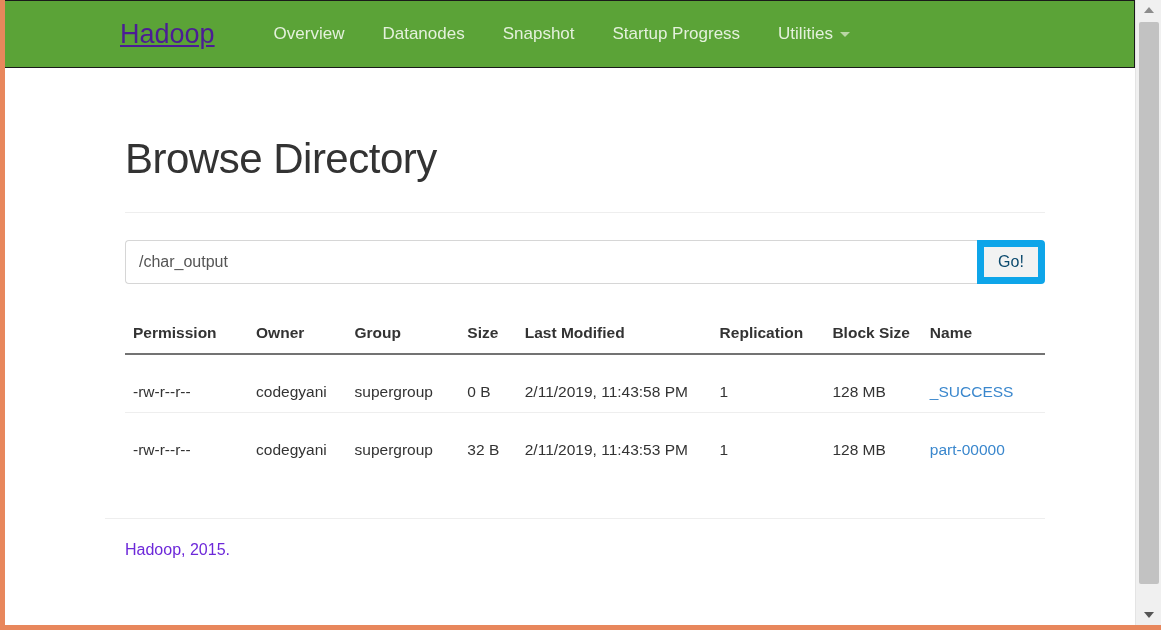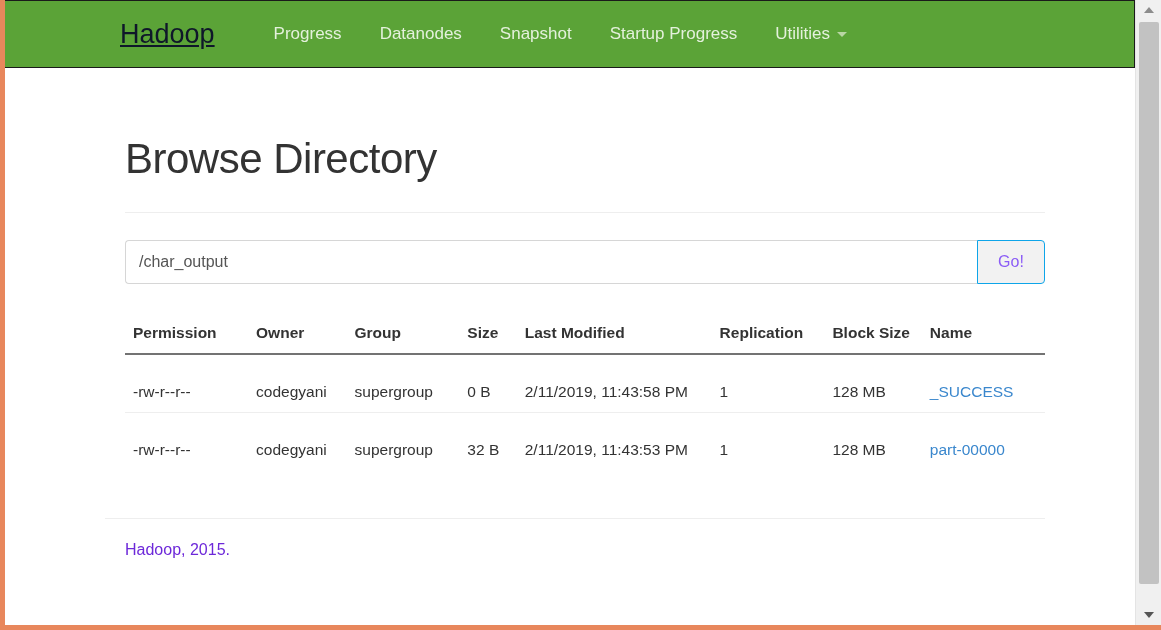--- a/index.html
+++ b/index.html
@@ -42,21 +42,21 @@
     margin-left: -5px;
     width: 1135px;
     height: 68px;
     background: #5ba337;
     border: 1px solid #1a1a1a;
     border-left: none;
     display: flex;
     align-items: center;
   }
   .brand {
-    color: #0f172a;
+    color: #4c1d95;
     font-size: 27px;
     line-height: 1;
     padding: 0 16px 0 0;
     margin-left: 120px;
     letter-spacing: 0px;
     white-space: nowrap;
   }
   .nav-links {
     display: flex;
     align-items: center;
@@ -117,24 +117,24 @@
     padding: 16px 13px;
     font-size: 16px;
     color: #555555;
     font-family: "Liberation Sans", sans-serif;
     outline: none;
     background: #ffffff;
   }
   .go-btn {
     width: 68px;
     height: 44px;
-    border: 1px solid #0ea5e9;
+    border: 7px solid #0ea5e9;
     border-radius: 0 4px 4px 0;
     background: #f2f2f2;
-    color: #8b5cf6;
+    color: #0c4a6e;
     font-size: 16px;
     font-family: "Liberation Sans", sans-serif;
     cursor: pointer;
   }
 
   
   table.files {
     margin-top: 30px;
     width: 920px;
     border-collapse: collapse;
@@ -231,21 +231,21 @@
 
 <div id="frame">
   <div id="viewport">
 
     <div id="page">
 
       <div class="navbar">
         <a class="brand" href="#">Hadoop</a>
         <div class="nav-links">
           <a class="nav-link" href="#">
-            <span>Progress</span>
+            <span>Overview</span>
           </a>
           <a class="nav-link" href="#">
             <span>Datanodes</span>
           </a>
           <a class="nav-link" href="#">
             <span>Snapshot</span>
           </a>
           <a class="nav-link" href="#">
             <span>Startup Progress</span>
           </a>

